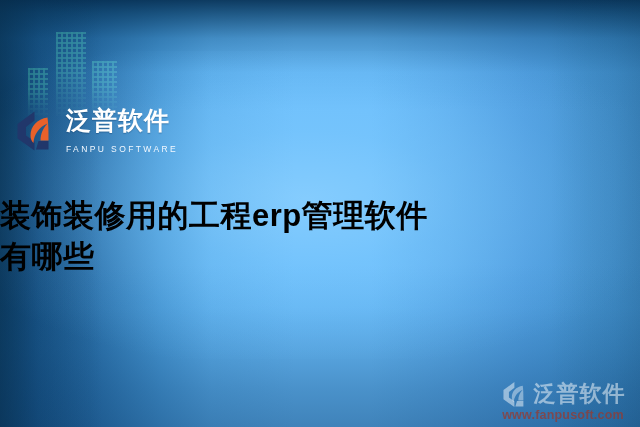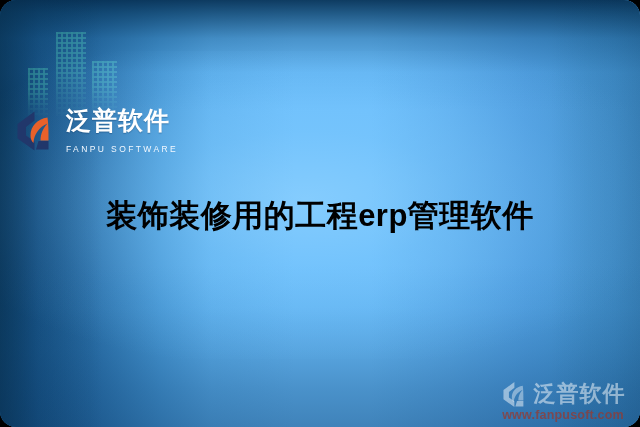--- a/index.html
+++ b/index.html
@@ -11,21 +11,20 @@
     background: #000;
   }
 
   #banner {
     position: relative;
     width: 640px;
     height: 427px;
     overflow: hidden;
     font-family: "Liberation Sans", "DejaVu Sans", sans-serif;
     background: #3f8bc8;
-    border-radius: 16px;
   }
 
   
   .bg-base {
     position: absolute;
     inset: 0;
     background:
       linear-gradient(to right,
         #0e4675 0%,
         #17548a 5%,
@@ -133,21 +132,20 @@
     letter-spacing: 2.4px;
     white-space: nowrap;
   }
 
   
   .headline {
     position: absolute;
     left: 0;
     right: 0;
     top: 196px;
-    text-align: center;
     color: #000000;
     font-size: 31px;
     font-weight: 700;
     line-height: 1.32;
     letter-spacing: 0.5px;
     white-space: nowrap;
   }
   .headline .hl-line { display: block; }
 
   
@@ -208,20 +206,21 @@
       <path d="M24.5 31.0 L34.5 31.0 L34.5 39.5 L22.0 39.5 Z" fill="#21376b"></path>
     </svg>
     <div class="brand-text">
       <span class="brand-cn">泛普软件</span>
       <span class="brand-en">FANPU SOFTWARE</span>
     </div>
   </div>
 
   <div class="headline">
     <span class="hl-line">装饰装修用的工程erp管理软件</span>
+    <span class="hl-line">有哪些</span>
   </div>
 
   <div class="watermark">
     <div class="wm-row">
       <svg class="wm-mark" viewBox="0 0 46 42" aria-hidden="true">
         <path d="M20.5 1.5 L3.5 14.0 L3.5 28.5 L20.5 40.5 L20.5 31.5 L12.0 25.5 L12.0 17.0 L20.5 10.5 Z" fill="rgba(255,255,255,0.50)"></path>
         <path d="M33.5 7.5 C23.0 9.0 16.5 16.5 16.5 25.5 C16.5 28.5 17.5 31.0 19.5 33.0 C20.0 24.5 25.0 17.0 33.5 13.5 C29.0 18.0 26.5 24.0 26.5 30.5 L34.5 30.5 C34.5 22.0 34.5 14.0 33.5 7.5 Z" fill="rgba(255,255,255,0.42)"></path>
         <path d="M24.5 31.0 L34.5 31.0 L34.5 39.5 L22.0 39.5 Z" fill="rgba(255,255,255,0.50)"></path>
       </svg>
       <span class="wm-cn">泛普软件</span>

